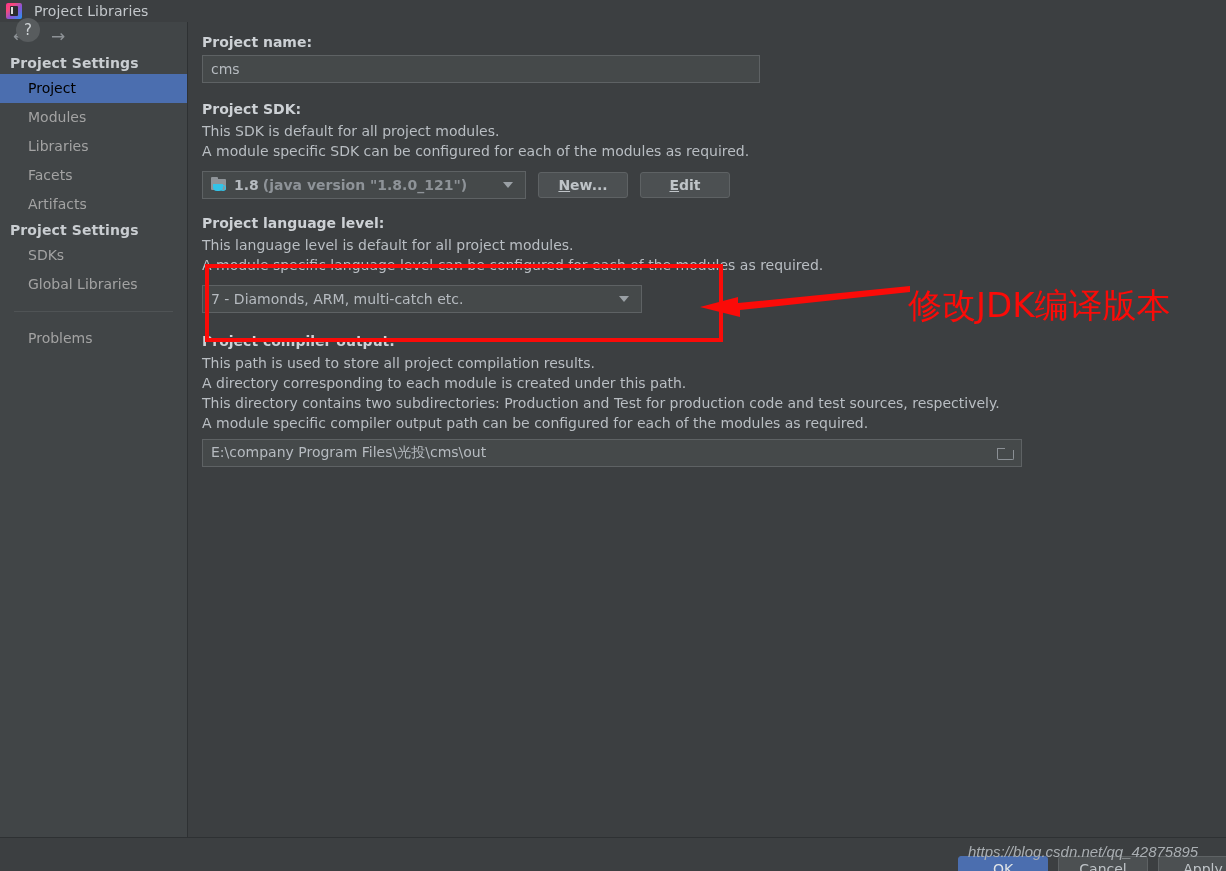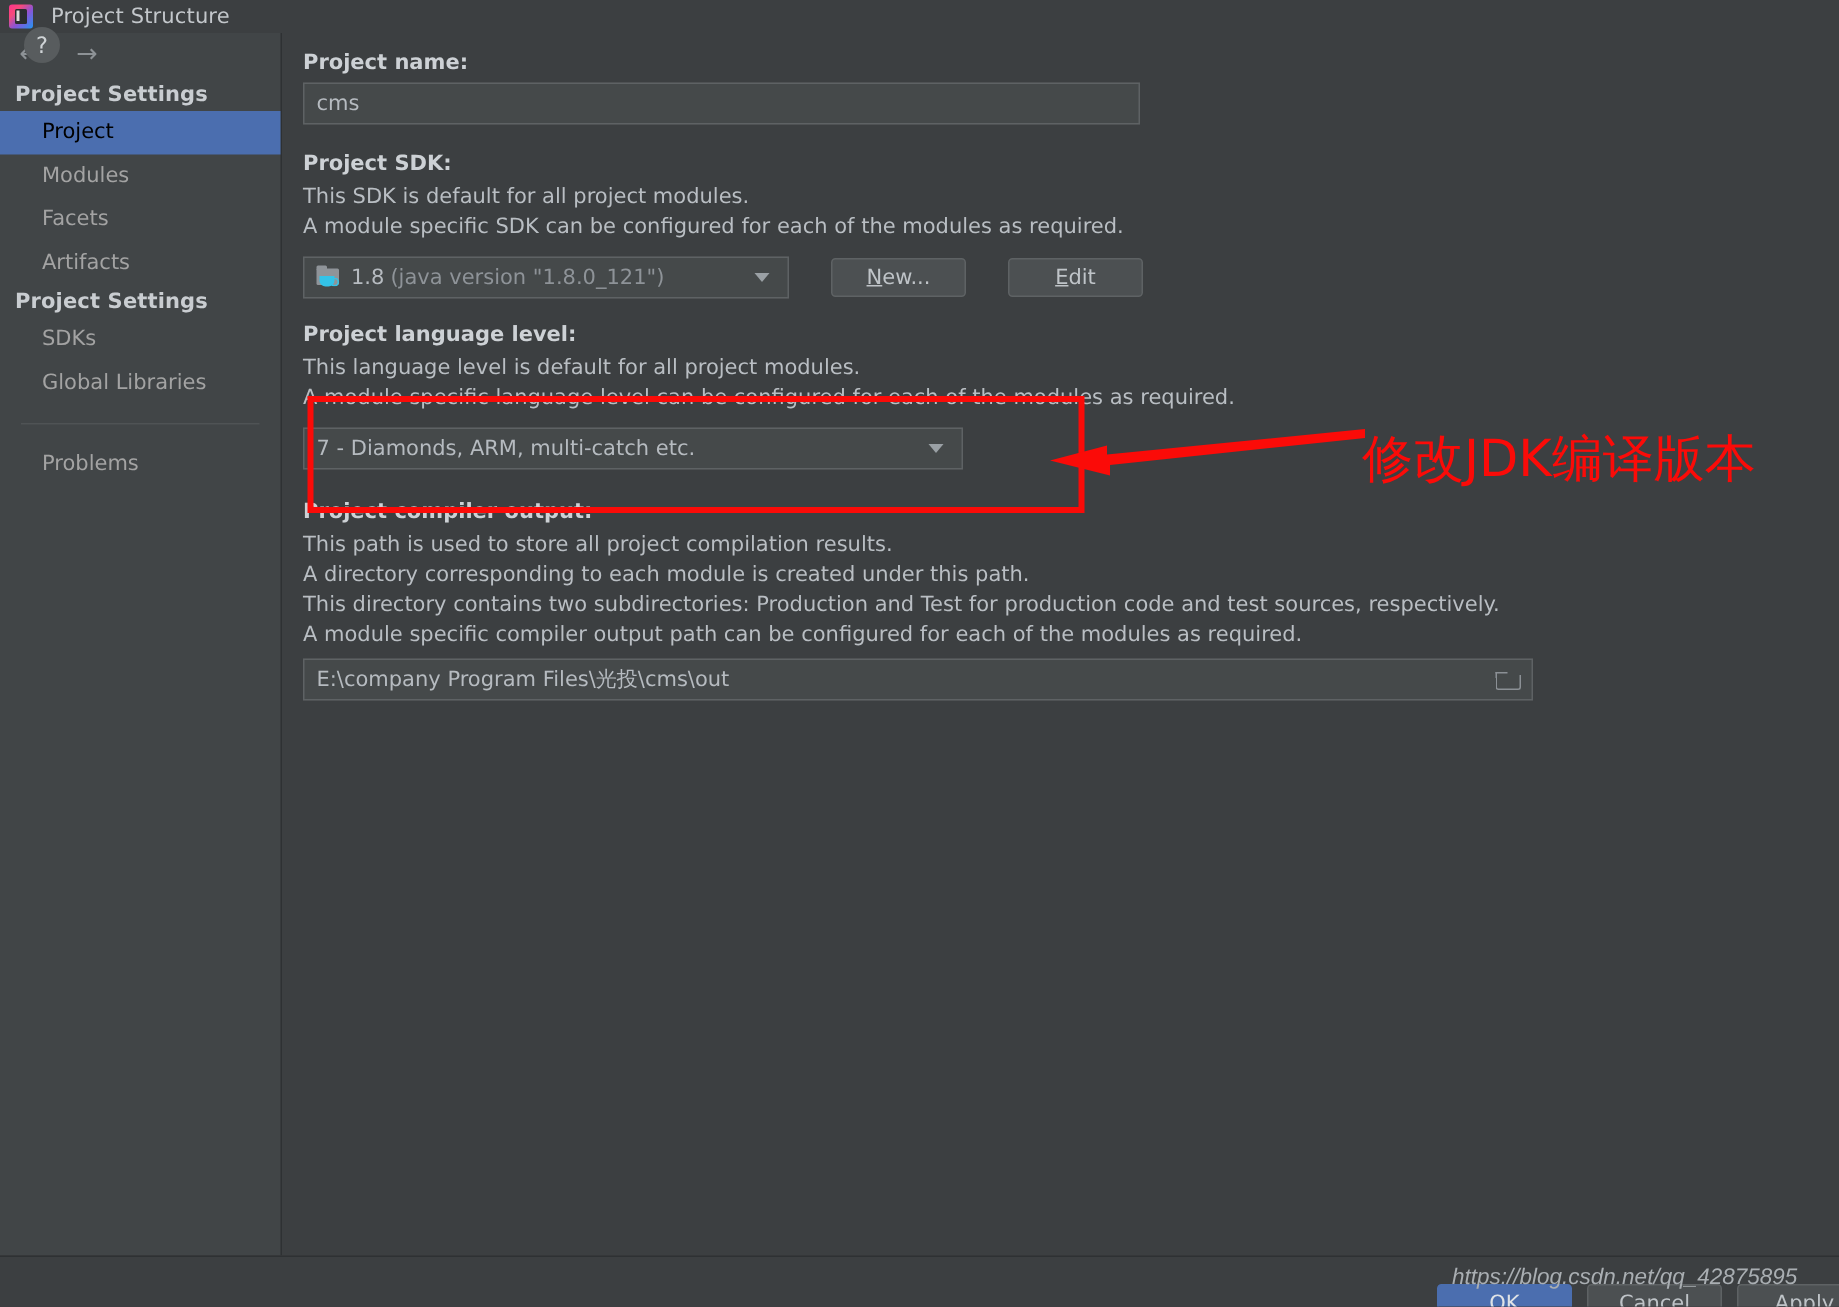--- a/index.html
+++ b/index.html
@@ -70,21 +70,21 @@
     font-size: 14px; color: #b9bec3; line-height: 20px; white-space: nowrap;
   }
 
   .textfield {
     background: #45494a; border: 1px solid #5e6264; height: 28px;
     display: flex; align-items: center; padding: 0 8px;
     font-size: 14px; color: #b6bbc0;
   }
   .field-projname { width: 558px; margin-top: 5px; }
 
-  .row { display: flex; align-items: center; gap: 28px; }
+  .row { display: flex; align-items: center; gap: 12px; font-weight: bold; }
 
   .combo {
     background: #45494a; border: 1px solid #5e6264; height: 28px;
     display: flex; align-items: center; padding: 0 4px 0 8px;
     font-size: 14px; color: #b6bbc0; position: relative;
   }
   .combo .caret {
     margin-left: auto; width: 0; height: 0; flex: 0 0 auto;
     border-left: 5px solid transparent; border-right: 5px solid transparent;
     border-top: 6px solid #9aa0a5; margin-right: 8px;
@@ -175,32 +175,33 @@
     font-style: italic;
   }
 </style>
 </head>
 <body>
 
 <div class="root">
 
   <div class="titlebar">
     <div class="app-icon"></div>
-    <div class="title-text">Project Structure</div>
+    <div class="title-text">Project Libraries</div>
   </div>
 
   <div class="sidebar">
     <div class="nav-arrows">
       <div class="arrow-btn">←</div>
       <div class="arrow-btn">→</div>
     </div>
 
     <div class="group-header">Project Settings</div>
     <div class="nav-item selected">Project</div>
     <div class="nav-item">Modules</div>
+    <div class="nav-item">Libraries</div>
     <div class="nav-item">Facets</div>
     <div class="nav-item">Artifacts</div>
 
     <div class="group-header">Project Settings</div>
     <div class="nav-item">SDKs</div>
     <div class="nav-item">Global Libraries</div>
 
     <div class="nav-sep"></div>
     <div class="nav-item">Problems</div>
   </div>

